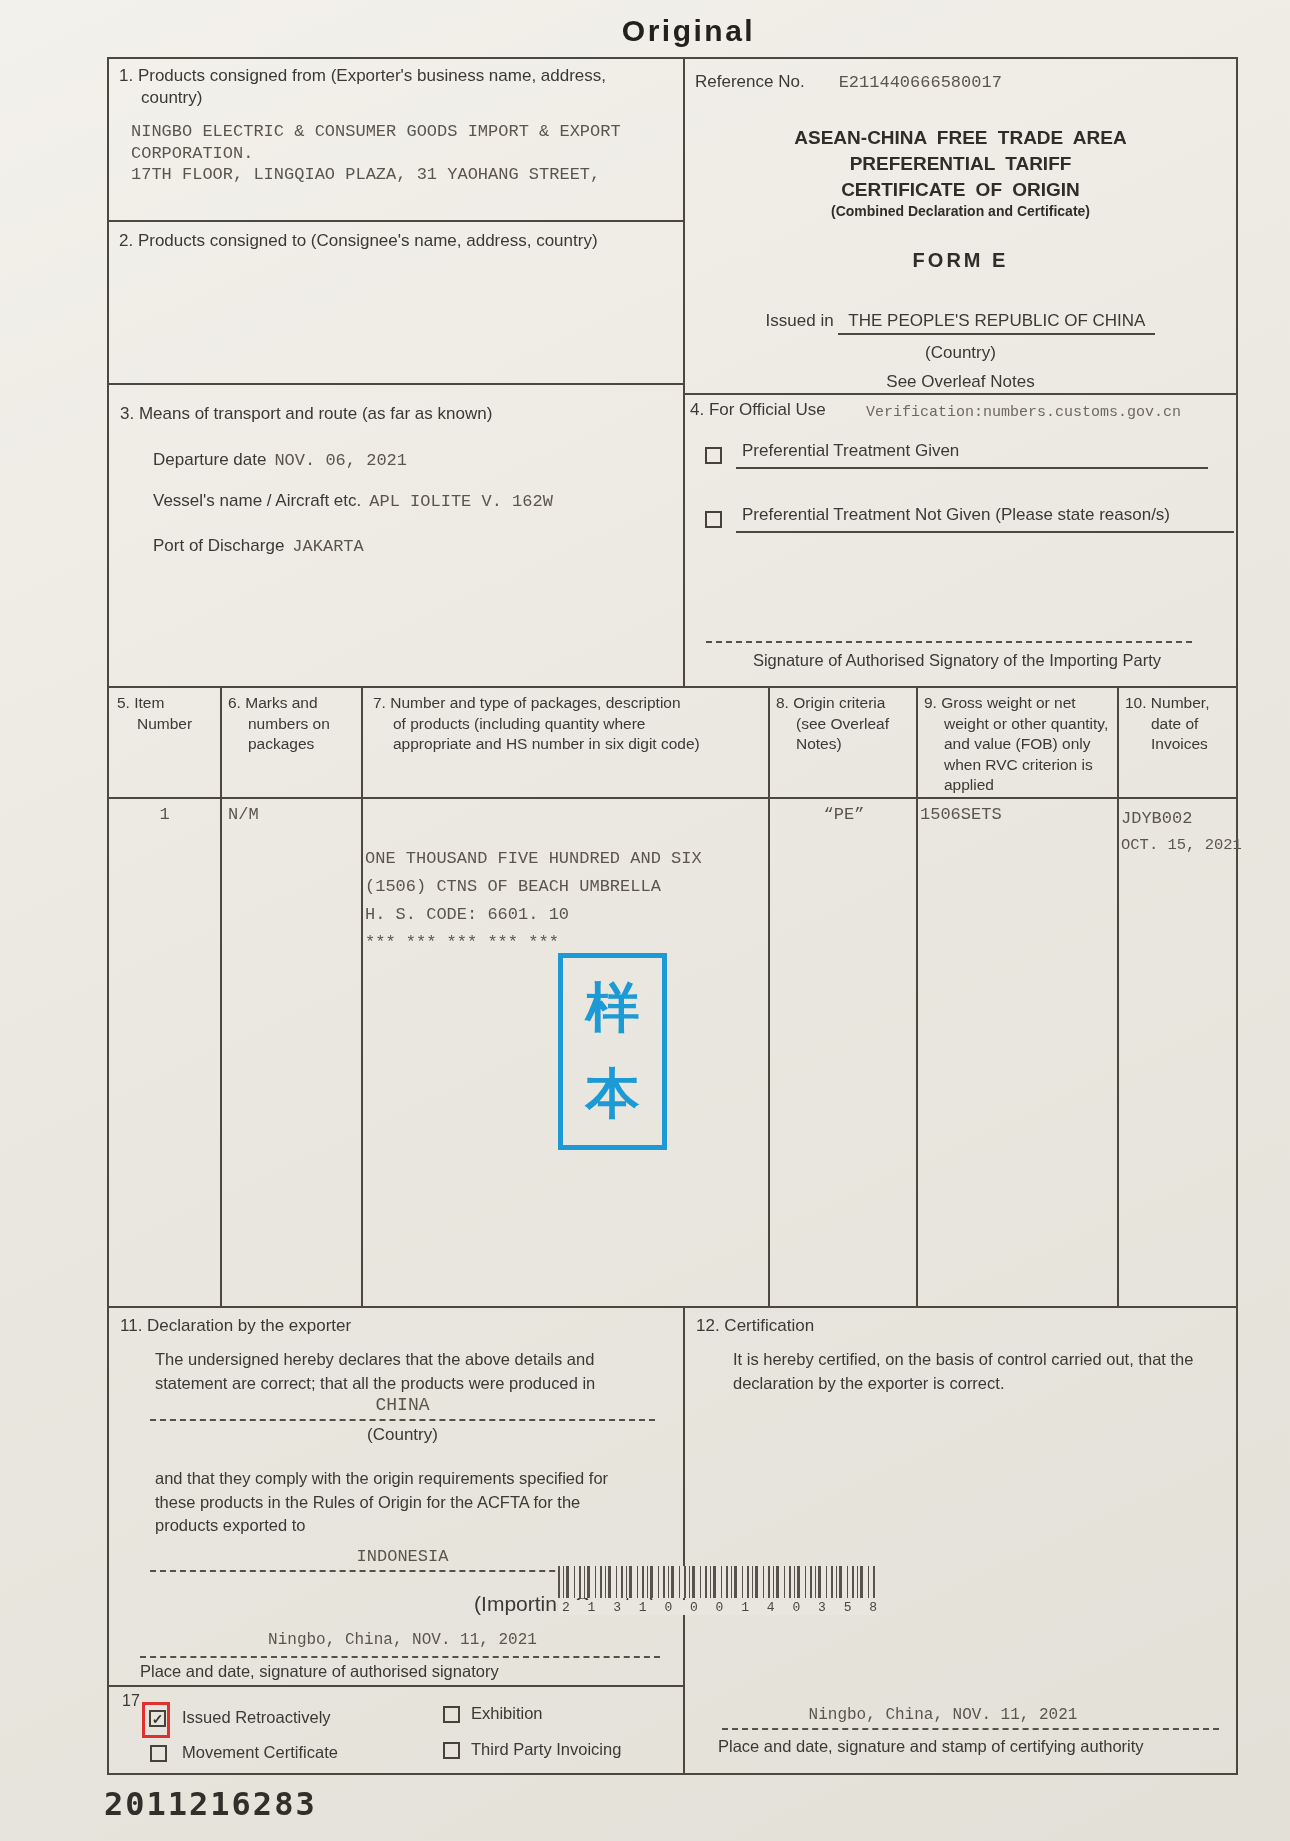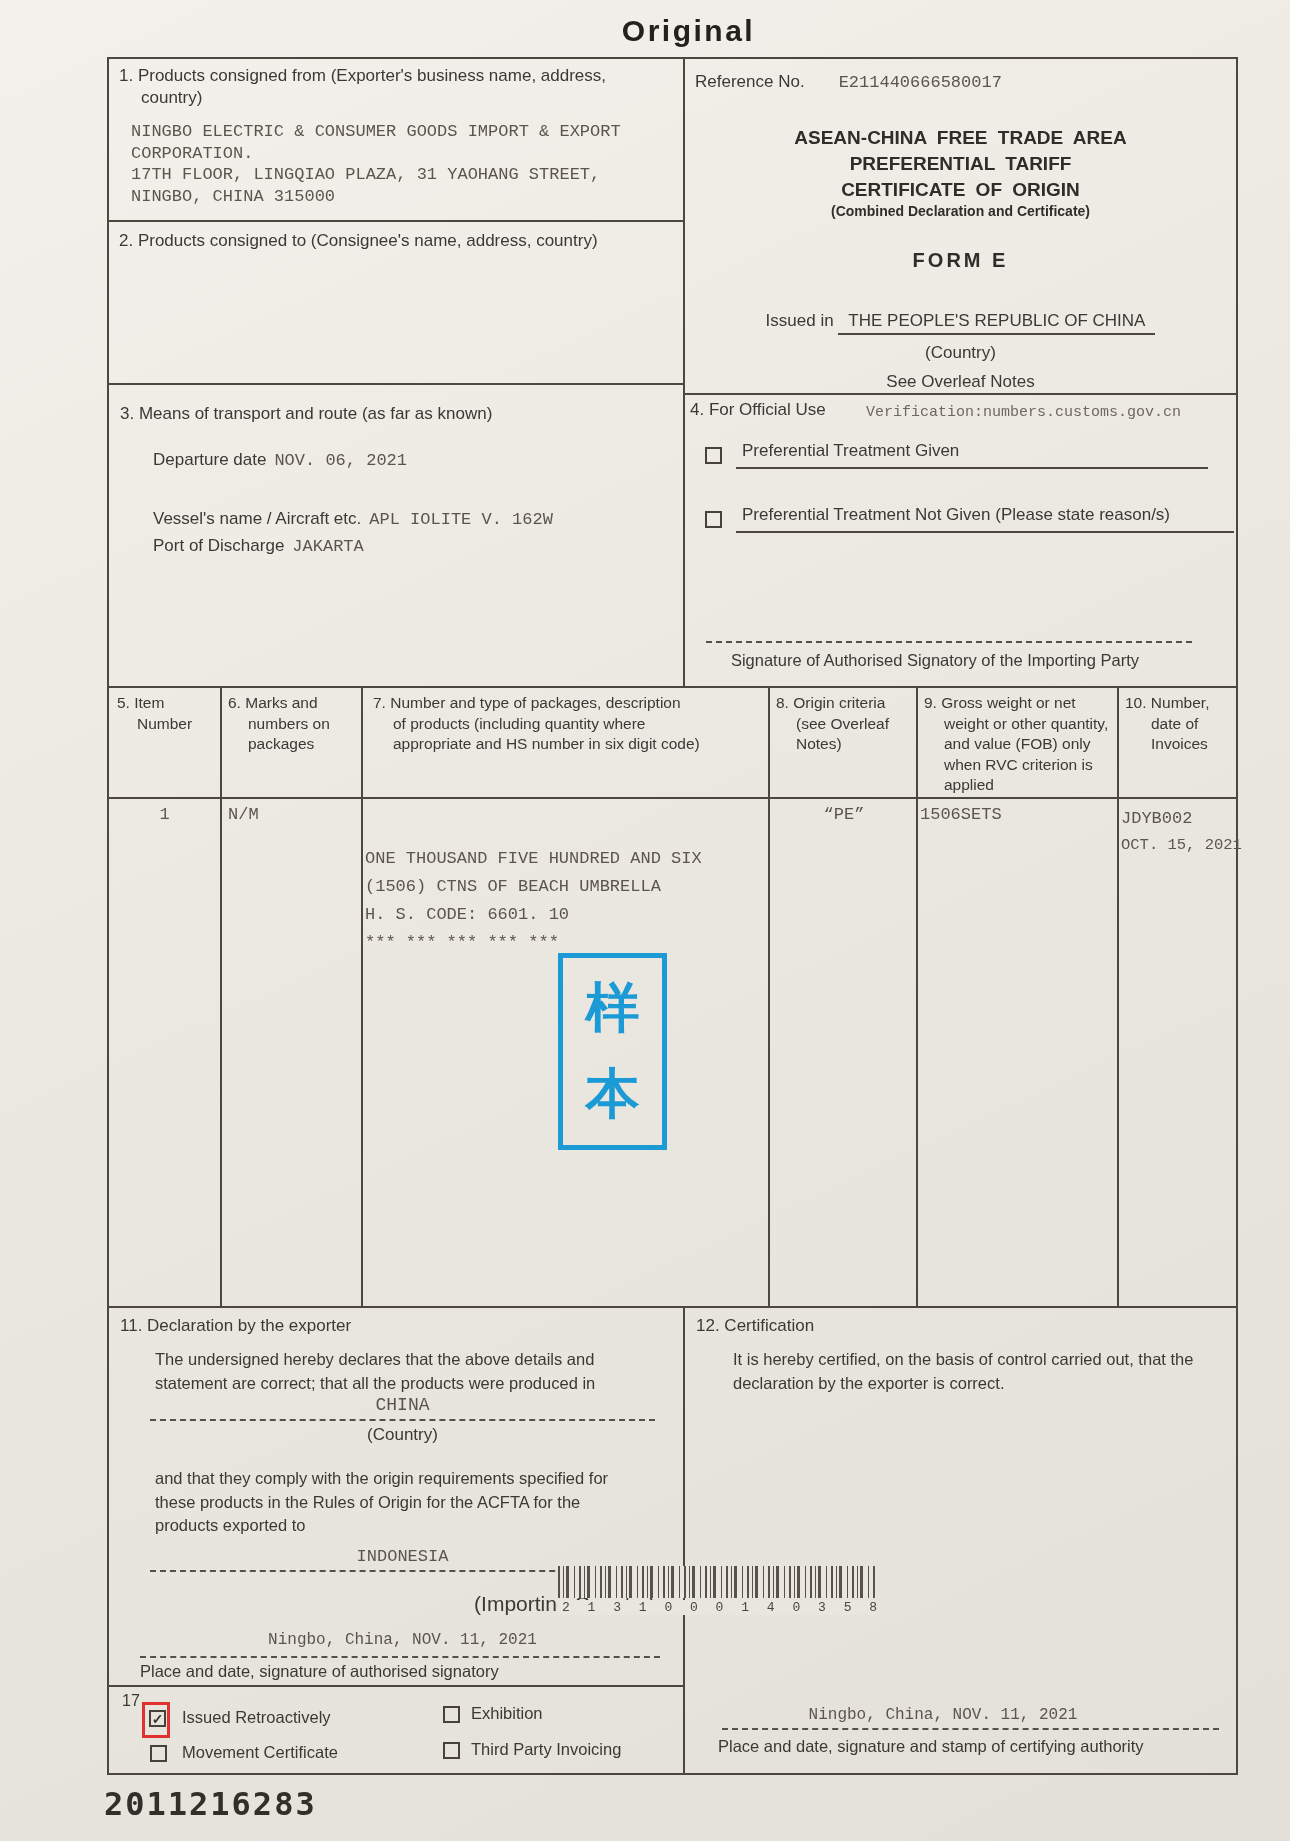--- a/index.html
+++ b/index.html
@@ -31,21 +31,21 @@
 
   .lab { font-size:17px; line-height:22px; }
   .hang{ padding-left:22px; text-indent:-22px; }
 
   .b1lab { left:10px;  top:6px;   width:540px; }
   .b1txt { left:22px;  top:62px;  font-size:17px; line-height:21.5px; }
   .b2lab { left:10px;  top:171px; width:540px; }
   .b2txt { left:22px;  top:200px; font-size:17px; line-height:21.5px; }
   .b3lab { left:11px;  top:344px; }
   .row   { position:absolute; left:44px; font-size:17px; }
-  .rdep  { top:391px; } .rves { top:450px; } .rpor { top:477px; }
+  .rdep  { top:391px; } .rves { top:432px; } .rpor { top:477px; }
   .row .val { margin-left:8px; font-size:17px; }
 
   .refrow  { left:586px; top:13px; font-size:17px; }
   .refval  { margin-left:34px; font-size:17px; }
   .headline{ left:586px; top:66px; width:531px; text-align:center; font-weight:bold;
              font-size:19px; line-height:26px; color:#2f2d29; word-spacing:5px; }
   .hl4     { left:586px; top:144px; width:531px; text-align:center; font-weight:bold;
              font-size:14px; color:#2f2d29; }
   .formE   { left:586px; top:190px; width:531px; text-align:center; font-weight:bold;
              font-size:20px; letter-spacing:3px; color:#2f2d29; }
@@ -59,21 +59,21 @@
   .cb    { position:absolute; width:17px; height:17px; border:2px solid #46423b;
            box-sizing:border-box; background:transparent; }
   .cb1t  { left:596px; top:388px; }
   .uopt  { position:absolute; border-bottom:2px solid #4c4840; padding:0 0 6px 6px;
            font-size:17px; }
   .uopt1 { left:627px; top:382px; width:466px; }
   .cb2t  { left:596px; top:452px; }
   .uopt2 { left:627px; top:446px; width:492px; }
   .dash  { position:absolute; border-top:2px dashed #55514a; }
   .b4dash{ left:597px; top:582px; width:486px; }
-  .b4sig { left:583px; top:592px; width:486px; text-align:center; font-size:16.5px; }
+  .b4sig { left:605px; top:592px; width:486px; text-align:center; font-size:16.5px; }
 
   .th  { position:absolute; font-size:15.5px; line-height:20.5px; white-space:pre-line;
          padding-left:20px; text-indent:-20px; }
   .th5 { left:8px;    top:634px; width:100px; }
   .th6 { left:119px;  top:634px; width:128px; }
   .th7 { left:264px;  top:634px; width:345px; }
   .th8 { left:667px;  top:634px; width:138px; }
   .th9 { left:815px;  top:634px; width:200px; }
   .th10{ left:1016px; top:634px; width:106px; padding-left:26px; text-indent:-26px; }
 
@@ -160,21 +160,20 @@
     <div class="ln tc tc5"></div>
     <div class="ln vbot"></div>
     <div class="ln h13"></div>
 
     <div class="abs lab hang pre b1lab">1. Products consigned from (Exporter's business name, address,
 country)</div>
     <div class="abs mono b1txt">
       <div>NINGBO ELECTRIC &amp; CONSUMER GOODS IMPORT &amp; EXPORT</div>
       <div>CORPORATION.</div>
       <div>17TH FLOOR, LINGQIAO PLAZA, 31 YAOHANG STREET,</div>
-      <div>NINGBO, CHINA 315000</div>
     </div>
 
     <div class="abs lab hang b2lab">2. Products consigned to (Consignee's name, address, country)</div>
 
     <div class="abs lab b3lab">3. Means of transport and route (as far as known)</div>
     <div class="row rdep">
       <span>Departure date</span><span class="mono val">NOV. 06, 2021</span>
     </div>
     <div class="row rves">
       <span>Vessel's name / Aircraft etc.</span><span class="mono val">APL IOLITE V. 162W</span>

